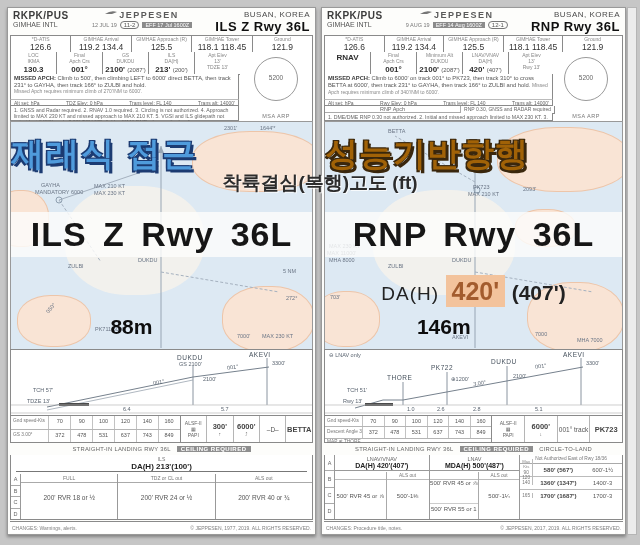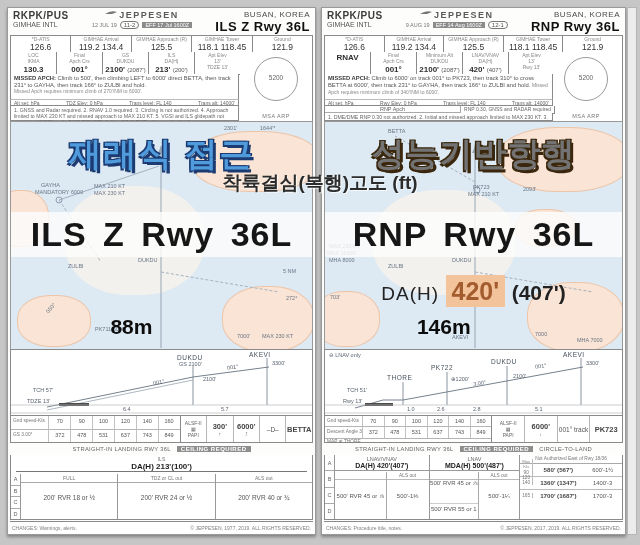--- a/index.html
+++ b/index.html
@@ -61,21 +61,21 @@
   #panel-right .notes{top:105px;height:8px;}
 
   
   .map{position:absolute;top:113px;left:2px;right:2px;height:228px;background:#dde9f3;border:1px solid #999;overflow:hidden;}
   .blob{position:absolute;background:#f9e4d5;border:1px solid #edc5a9;border-radius:45%;}
   .patch{position:absolute;background:#f4f2ec;border-radius:45%;opacity:.9;}
   .mapsvg{position:absolute;left:0;top:0;}
   .mlab{position:absolute;font-size:5.5px;color:#6b7686;white-space:nowrap;z-index:1;}
 
   
-  .kor{position:absolute;top:10px;left:0;width:100%;text-align:center;font-weight:bold;font-size:33px;letter-spacing:2px;z-index:3;font-family:sans-serif;}
+  .kor{position:absolute;top:10px;left:0;width:100%;text-align:left;font-weight:bold;font-size:33px;letter-spacing:2px;z-index:3;font-family:sans-serif;}
   #panel-left .kor{text-shadow:-1.5px -1.5px 0 #1c3b72,1.5px -1.5px 0 #1c3b72,-1.5px 1.5px 0 #1c3b72,3px 3px 0 #1c3b72;}
   #panel-right .kor{text-shadow:-1.5px -1.5px 0 #3a270d,1.5px -1.5px 0 #3a270d,-1.5px 1.5px 0 #3a270d,3px 3px 0 #3a270d;}
   .big-title{position:absolute;top:90px;left:0;width:100%;text-align:center;font-size:34px;font-weight:bold;color:#161616;letter-spacing:1px;word-spacing:6px;z-index:3;background:rgba(253,253,251,.82);padding:3px 0;}
   .da-row{position:absolute;top:155px;left:0;width:100%;text-align:center;z-index:3;white-space:nowrap;}
   .da-l{font-size:19px;color:#222;letter-spacing:1px;}
   .da-v{font-size:25px;font-weight:bold;padding:2px 6px;margin:0 2px;}
   .da-p{font-size:21px;color:#222;font-weight:bold;}
   .meters{position:absolute;top:193px;left:0;width:80%;text-align:center;font-size:21px;font-weight:bold;color:#0d0d0d;z-index:3;}
   .center-caption{position:absolute;top:170px;left:0;width:100%;text-align:center;font-size:19px;font-weight:bold;color:#2c2c2c;z-index:6;text-shadow:1px 1px 0 rgba(255,255,255,.75);font-family:sans-serif;}
 
@@ -496,21 +496,21 @@
     <span class="mlab" style="left:63px;top:141px;">ZULBI</span>
     <span class="mlab" style="left:127px;top:135px;">DUKDU</span>
     <span class="mlab" style="left:4px;top:121px;">MAX 230 KT</span>
     <span class="mlab" style="left:2px;top:128px;">MAX 11000'</span>
     <span class="mlab" style="left:4px;top:135px;">MHA 8000</span>
     <span class="mlab" style="left:5px;top:172px;">703'</span>
     <span class="mlab" style="left:127px;top:212px;">AKEVI</span>
     <span class="mlab" style="left:210px;top:209px;">7000</span>
     <span class="mlab" style="left:252px;top:215px;">MHA 7000</span>
 
-    <div class="kor" style="letter-spacing: 1px; color: #737373;">성능기반항행</div>
+    <div class="kor" style="letter-spacing: 1px; color: #a16207;">성능기반항행</div>
     <div class="big-title">RNP Rwy 36L</div>
     <div class="da-row">
       <span class="da-l">DA(H)</span>
       <span class="da-v" style="background-color: rgb(243, 195, 156); color: rgb(163, 92, 46);">420'</span>
       <span class="da-p">(407')</span>
     </div>
     <div class="meters">146m</div>
   </div>
 
   <div class="profile">

